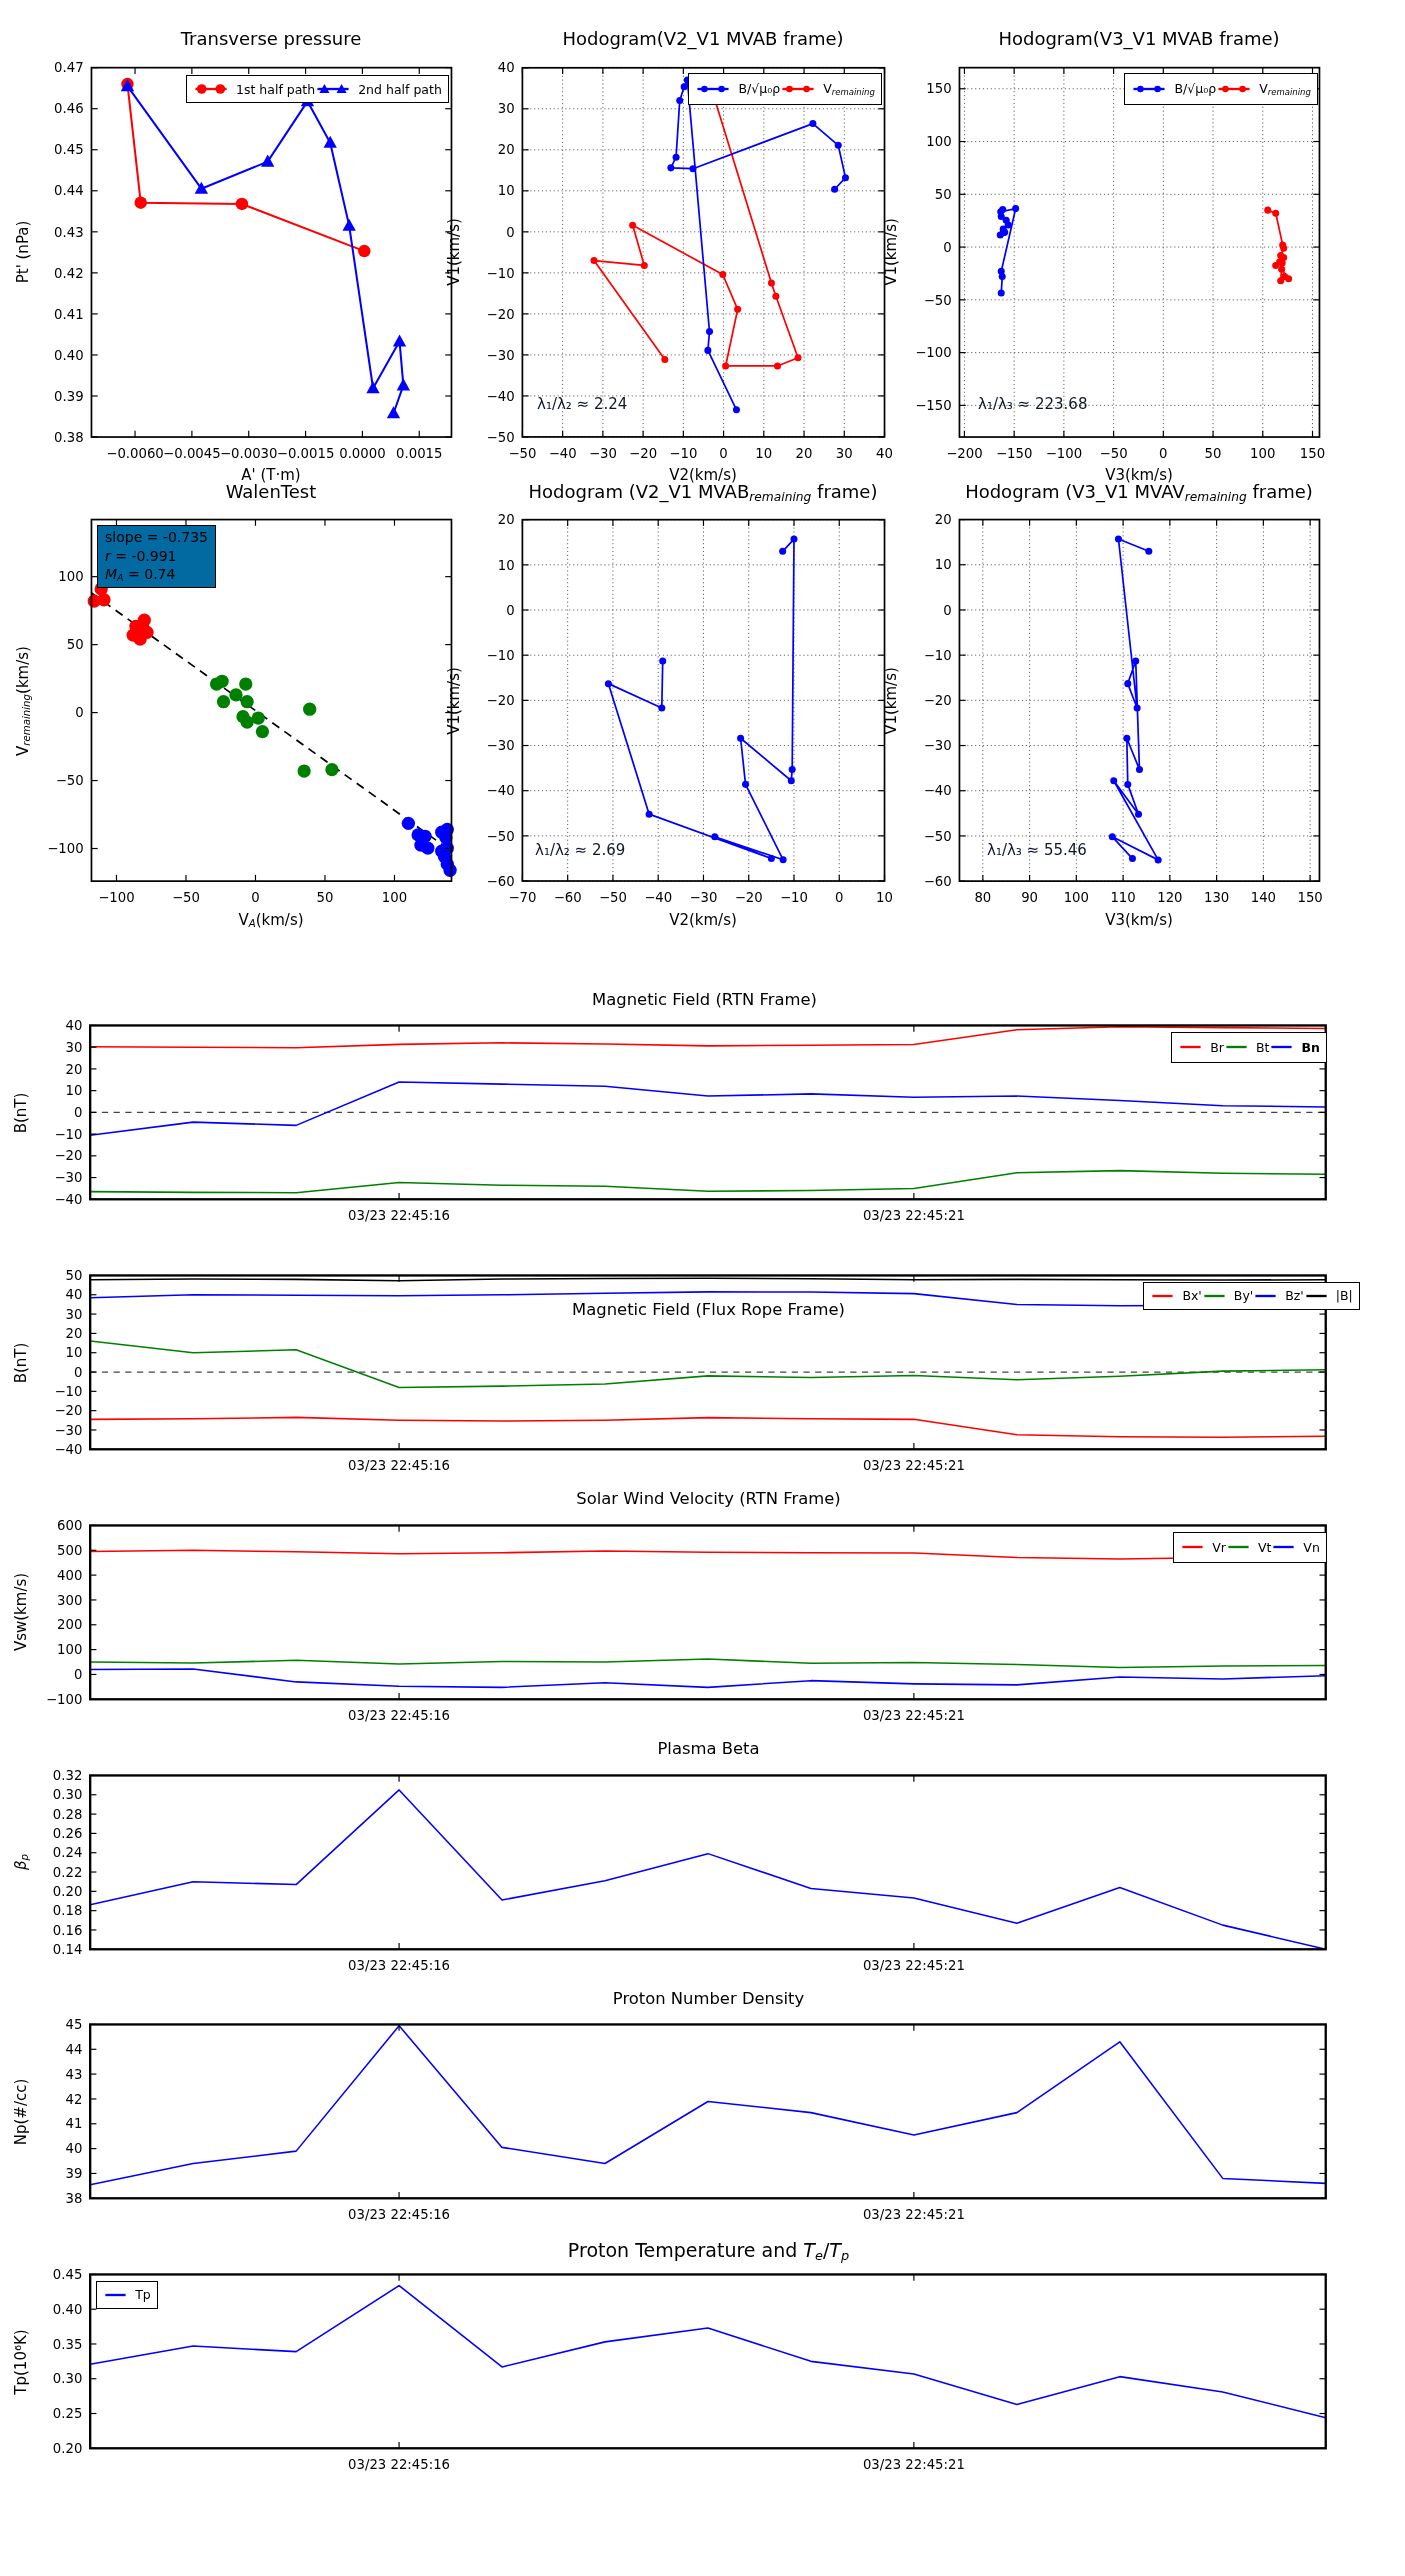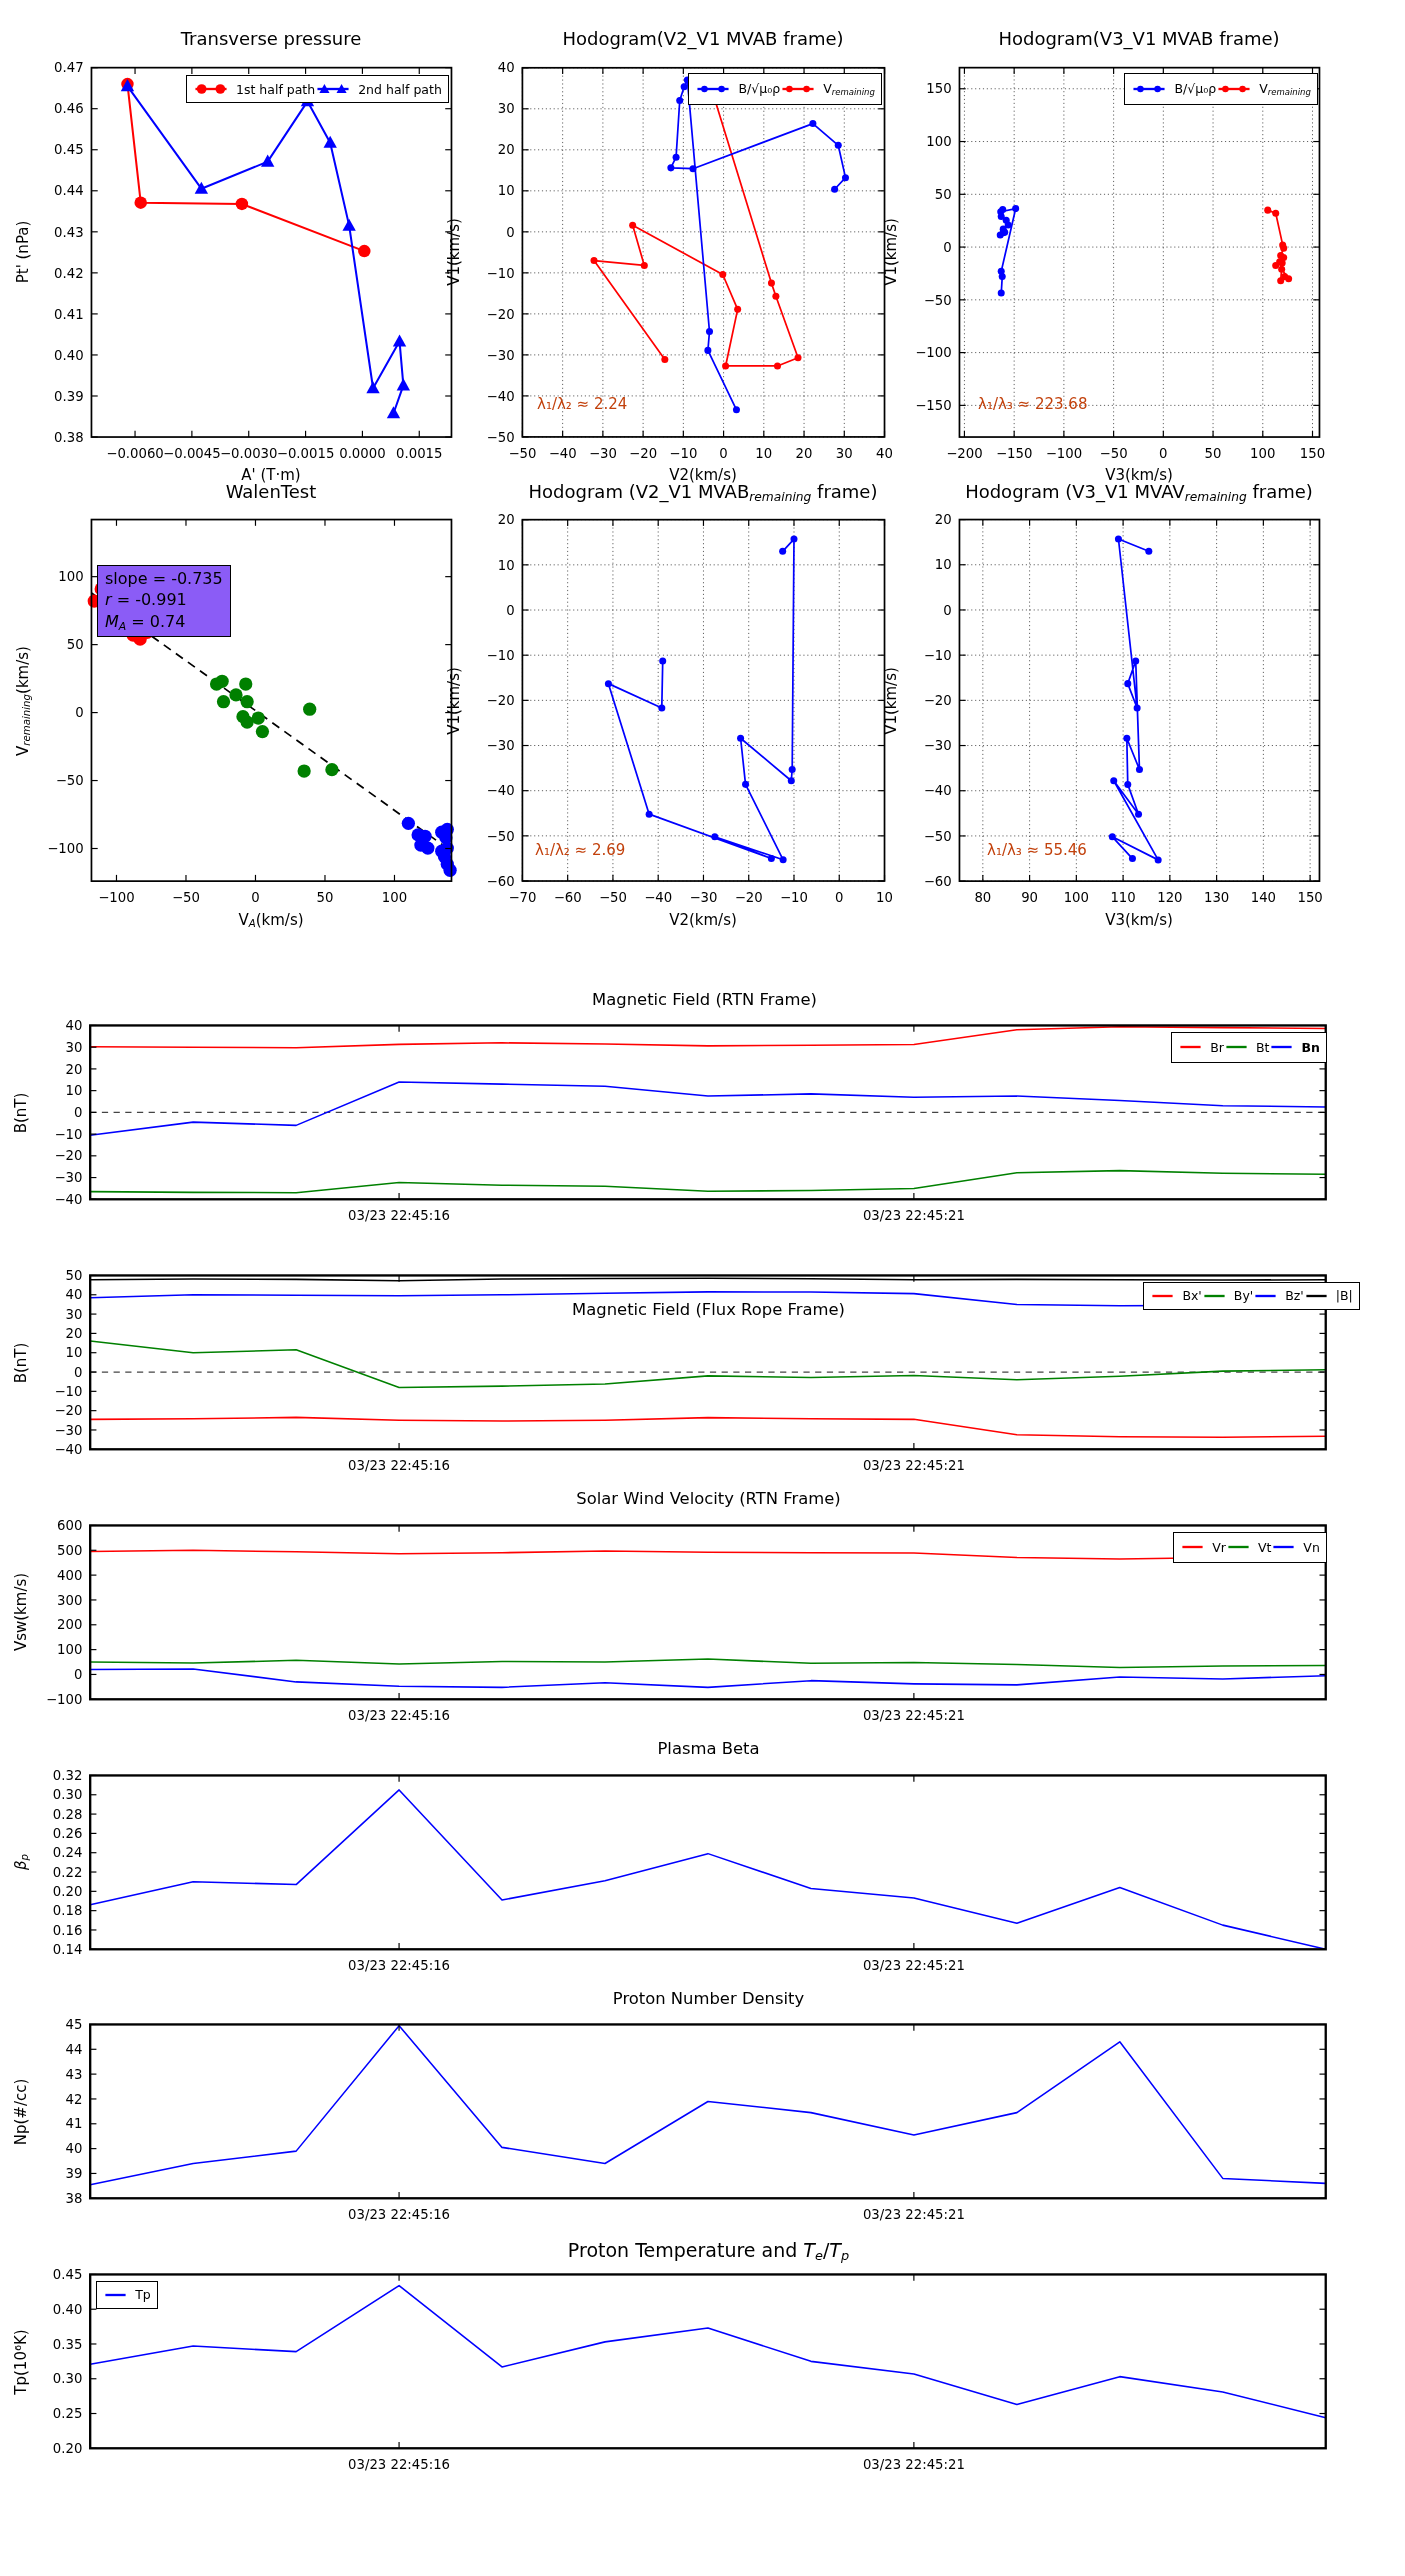--- a/index.html
+++ b/index.html
@@ -6,24 +6,24 @@
   body{width:1405px;height:2576px;background:#fff;font-family:"DejaVu Sans",sans-serif;position:relative;color:#000;}
   #fig{position:absolute;left:0;top:0;width:1405px;height:2576px;}
   #fig svg{overflow:visible;}
   .grid{stroke:#000;stroke-width:1;stroke-dasharray:1.5,3.5;opacity:.8;}
   .zero{stroke:#444;stroke-width:1.6;stroke-dasharray:8,7;}
   .tick{stroke:#000;stroke-width:1.5;}
   .ticklab{font-size:17px;fill:#000;font-family:"DejaVu Sans",sans-serif;}
   .ptitle{position:absolute;text-align:center;white-space:nowrap;}
   .xlabel{position:absolute;text-align:center;font-size:15px;}
   .ylabel{position:absolute;transform:translate(-50%,-50%) rotate(-90deg);font-size:15px;white-space:nowrap;}
-  .ann{position:absolute;font-size:15px;color:#c2410c;white-space:nowrap;}
+  .ann{position:absolute;font-size:15px;color:#0f172a;white-space:nowrap;}
   .legend{position:absolute;background:#fff;border:1.6px solid #000;padding:3.1px 6.2px;display:flex;justify-content:center;z-index:5;}
   .lrow{display:flex;align-items:center;gap:7px;font-size:12.5px;white-space:nowrap;}
-  .statbox{position:absolute;background:#8b5cf6;border:1.6px solid #000;padding:2.3px 7px;font-size:16px;line-height:1.32;z-index:5;white-space:nowrap;margin-top:40px;}
+  .statbox{position:absolute;background:#0369a1;border:1.6px solid #000;padding:2.3px 7px;font-size:14px;line-height:1.32;z-index:5;white-space:nowrap;}
   .sub{font-size:68%;vertical-align:-18%;}
   .it{font-style:italic;}
 </style>
 </head>
 <body>
 
 <div id="fig">
     <svg viewBox="5 20 671 631" style="position: absolute; left: 3.9px; top: 15.6px; width: 524px; height: 493px;">
       <path d="M163.1 107.0 L180.1 258.9 L309.6 260.5 L466.4 320.9" fill="none" stroke="#ff0000" stroke-width="2.6" stroke-linejoin="round"></path>
       <circle cx="163.10000000000002" cy="107.02222222222196" r="8" fill="#ff0000"></circle>

